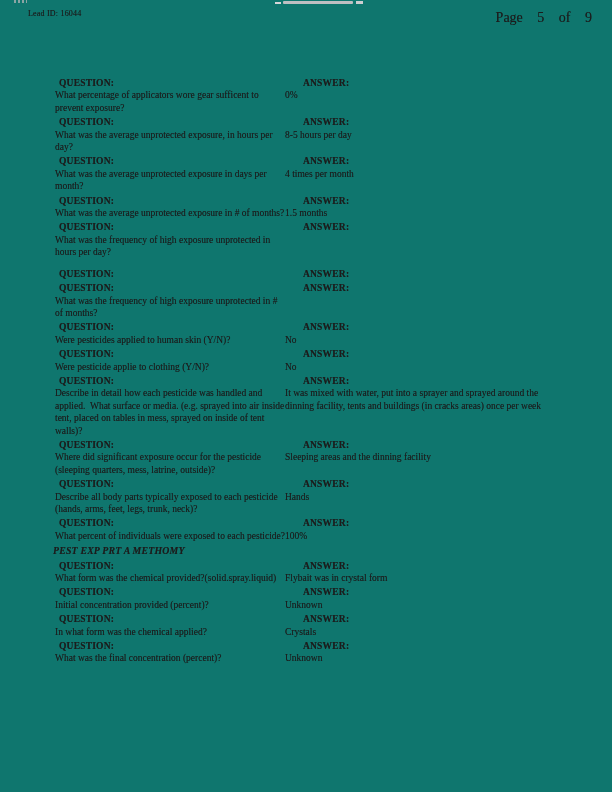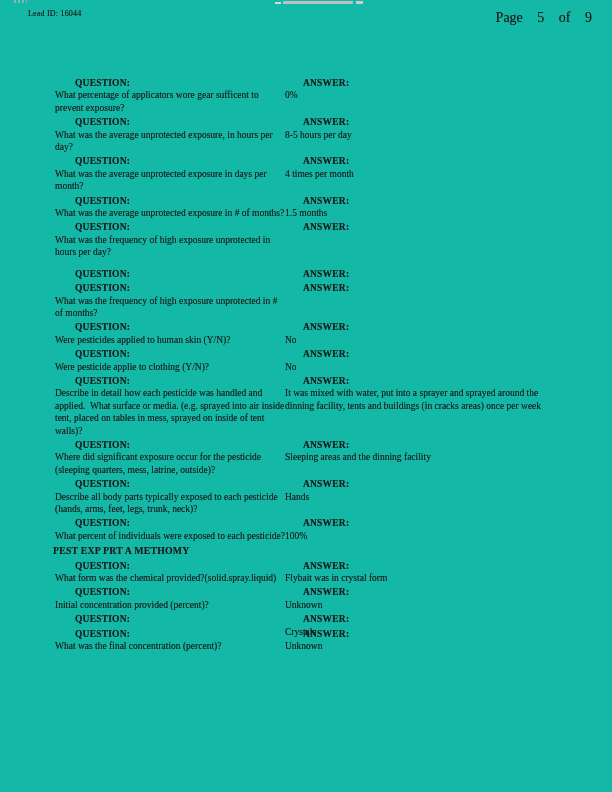--- a/index.html
+++ b/index.html
@@ -25,31 +25,31 @@
   .header-lead{position:absolute;left:28px;top:9px;font-size:8px;letter-spacing:.2px;}
   .header-page{position:absolute;right:20px;top:10px;font-size:14px;word-spacing:11px;}
 
   #content{
     position:absolute;left:55px;top:77px;width:532px;
     font-size:9.5px;line-height:12.4px;
   }
   .row{position:relative;margin-bottom:2px;}
   .row.spacer-before{margin-top:9px;}
   .q{width:232px;}
-  .q-label{font-weight:bold;margin-left:20px;letter-spacing:.2px;}
+  .q-label{font-weight:bold;margin-left:4px;letter-spacing:.2px;}
   .q-text{white-space:pre-wrap;width:232px;}
   .a{position:absolute;left:230px;top:0;width:282px;}
   .a-label{font-weight:bold;margin-left:18px;letter-spacing:.2px;}
   .a-text{white-space:pre-wrap;max-width:264px;}
-  .section-row{margin:3px 0 2px -2px;font-weight:bold;font-size:9.8px;letter-spacing:.2px;}
+  .section-row{margin:3px 0 2px -2px;font-weight:bold;font-size:9.8px;letter-spacing:.2px;font-style:italic;}
 </style>
 </head>
 <body>
 
-<div class="page" style="color: rgb(28, 28, 28); background: #14b8a6;">
+<div class="page" style="color: rgb(28, 28, 28); background: #0f766e;">
 
   <div class="art-dots-left"></div>
   <div class="art-dash-pre"></div>
   <div class="art-bar"></div>
   <div class="art-dash-post"></div>
 
   <div class="header-lead">Lead ID: 16044</div>
   <div class="header-page">Page 5 of 9</div>
 
   <div id="content">
@@ -215,20 +215,21 @@
       </div>
       <div class="a">
         <div class="a-label">ANSWER:</div>
         <div class="a-text">Unknown</div>
       </div>
     </div>
 
     <div class="row">
       <div class="q">
         <div class="q-label">QUESTION:</div>
+        <div class="q-text">In what form was the chemical applied?</div>
       </div>
       <div class="a">
         <div class="a-label">ANSWER:</div>
         <div class="a-text">Crystals</div>
       </div>
     </div>
 
     <div class="row">
       <div class="q">
         <div class="q-label">QUESTION:</div>

